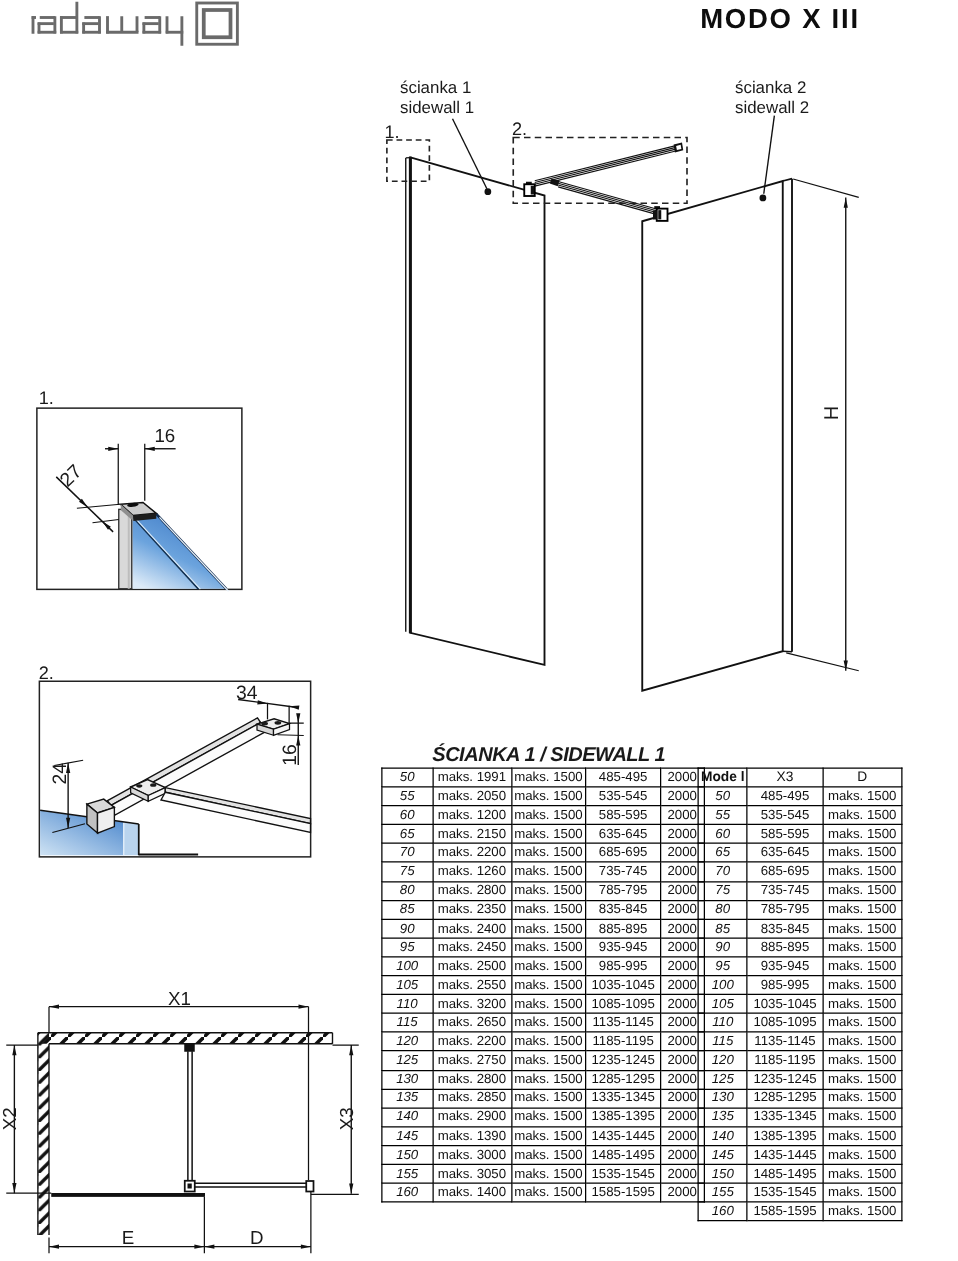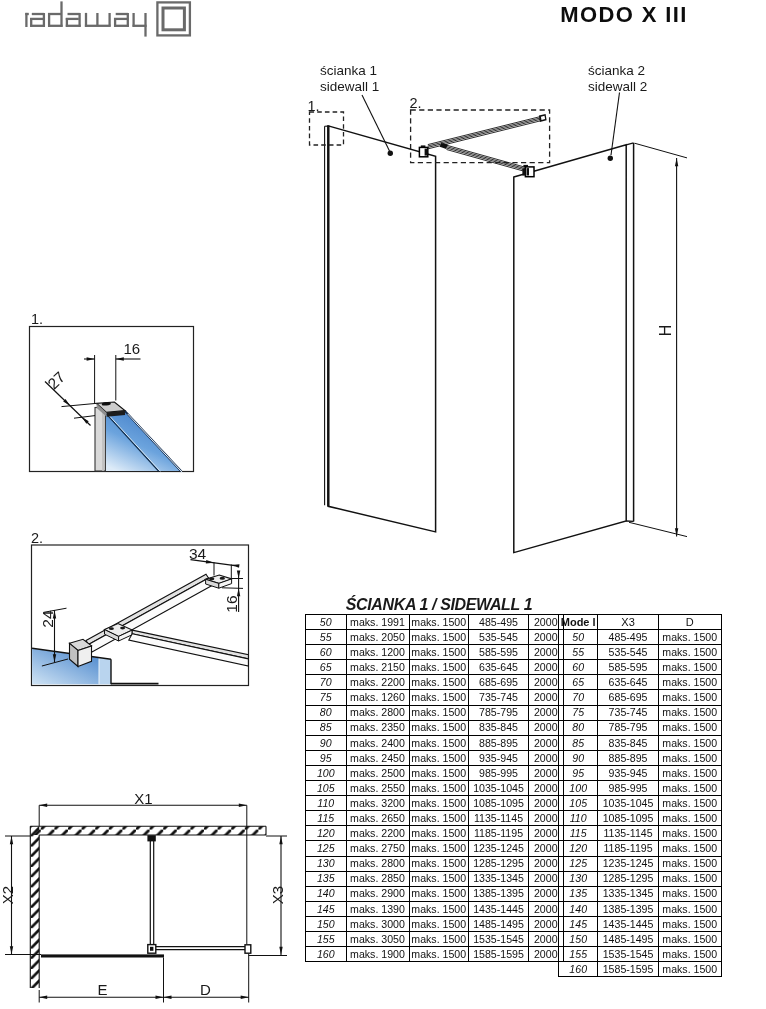--- a/index.html
+++ b/index.html
@@ -388,21 +388,21 @@
         </tr>
         <tr>
           <td class="m">155</td>
           <td>maks. 3050</td>
           <td>maks. 1500</td>
           <td>1535-1545</td>
           <td>2000</td>
         </tr>
         <tr>
           <td class="m">160</td>
-          <td>maks. 1900</td>
+          <td>maks. 1400</td>
           <td>maks. 1500</td>
           <td>1585-1595</td>
           <td>2000</td>
         </tr>
       </tbody>
     </table>
 <table style="left:558px">
       <colgroup>
         <col style="width:39.4px">
         <col style="width:60.3px">

